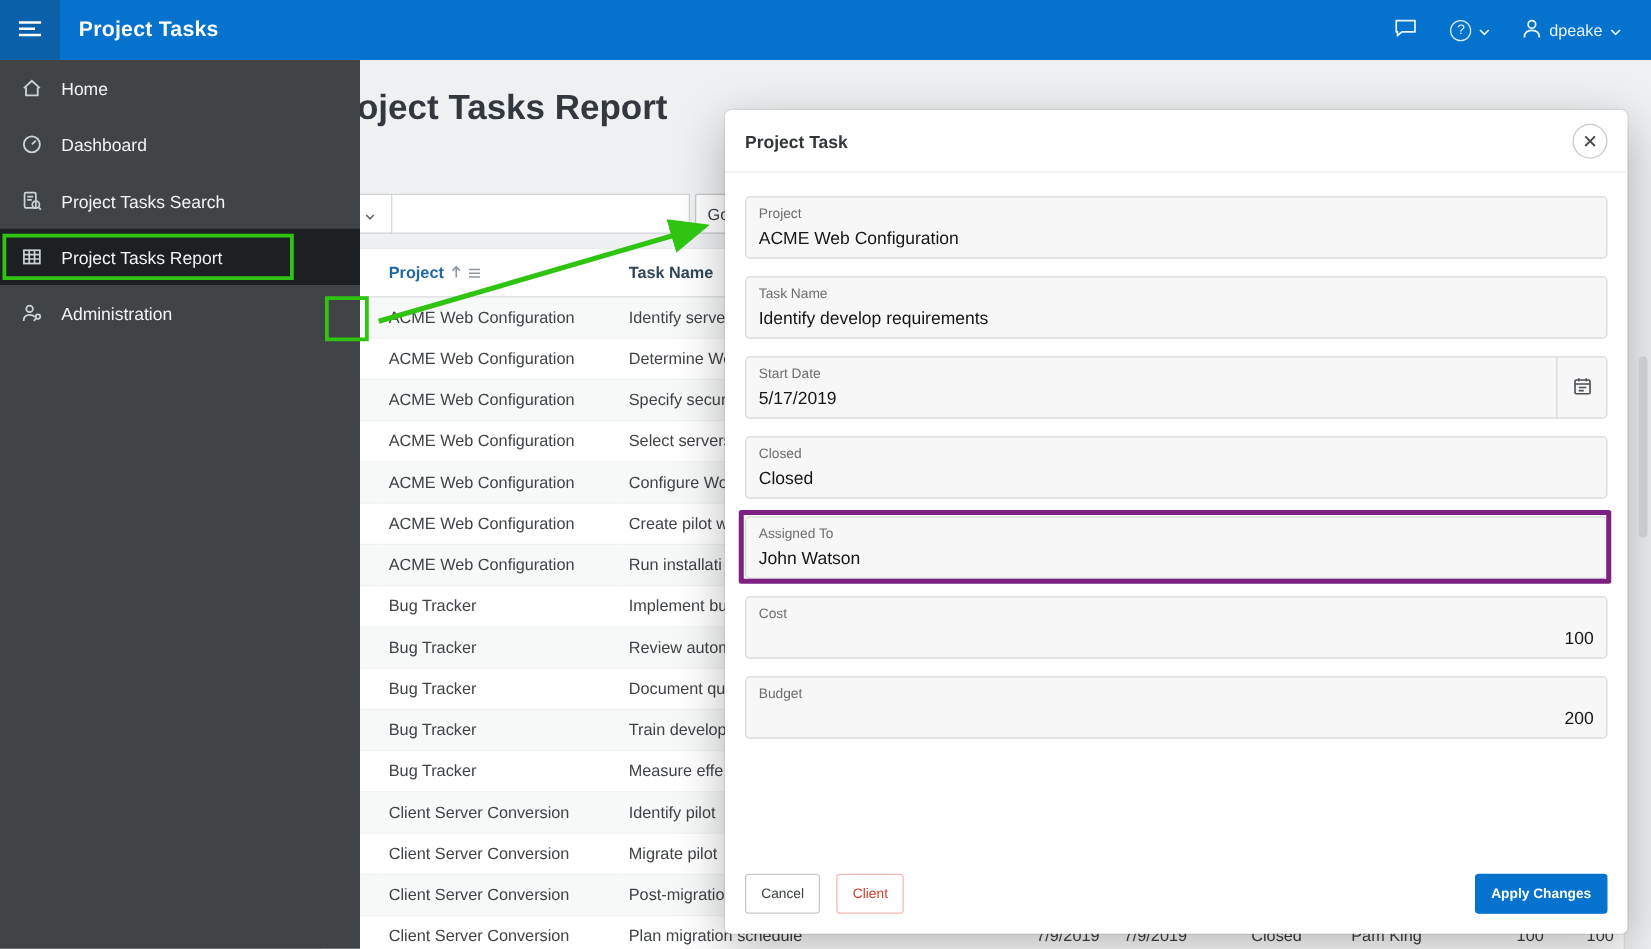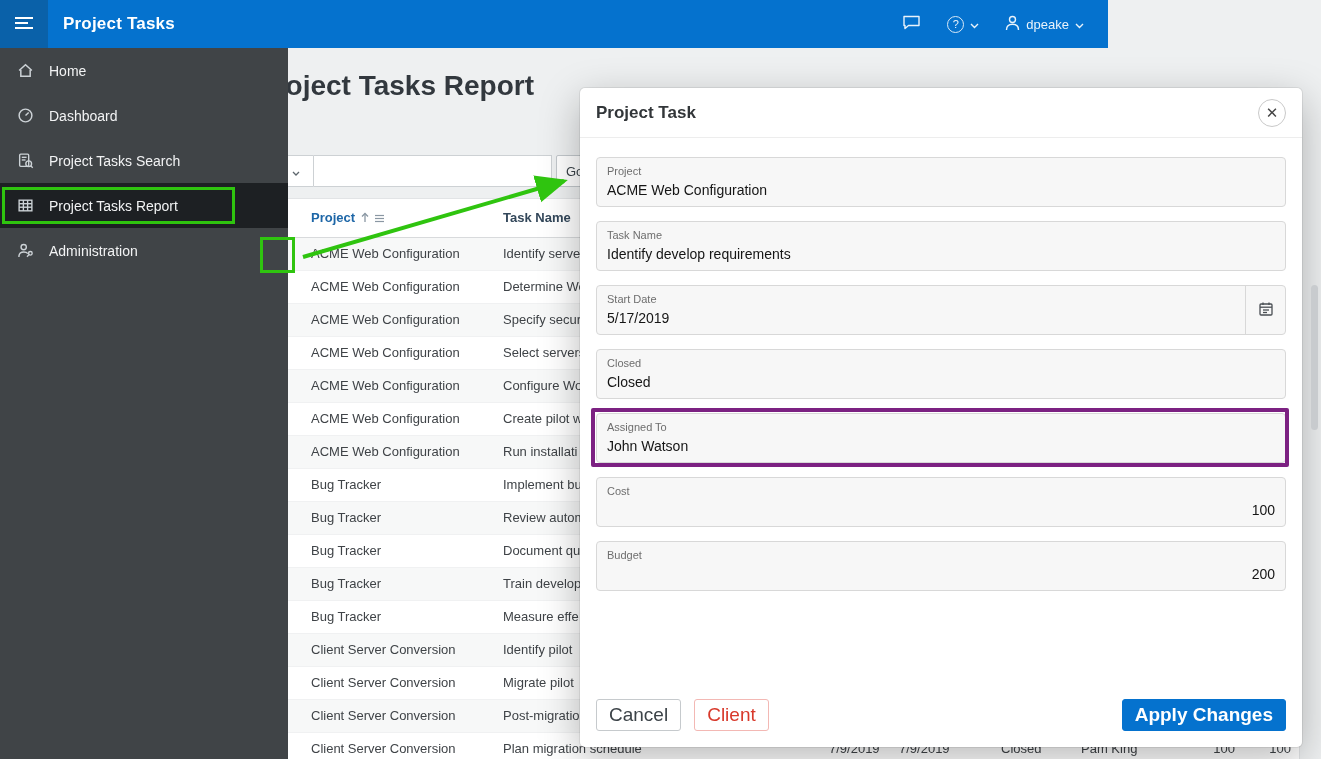--- a/index.html
+++ b/index.html
@@ -6,21 +6,21 @@
     --brand-blue:#0572ce;
     --ann-green:#2fc40f;
     --ann-purple:#7c2182;
     --delete-red:#d8392b;
   }
   *{box-sizing:border-box;margin:0;padding:0;}
   html,body{width:1321px;height:759px;overflow:hidden;background:#eef0f1;
     font-family:"Liberation Sans","DejaVu Sans",sans-serif;}
 
   
-  .topbar{position:absolute;left:0;top:0;width:1108px;height:48px;background:var(--brand-blue);
+  .topbar{position:absolute;left:0;top:0;width:1321px;height:48px;background:var(--brand-blue);
     display:flex;align-items:center;color:#fff;z-index:10;}
   .menu-btn{width:48px;height:48px;background:#0a61a9;display:flex;align-items:center;justify-content:center;cursor:pointer;border:none;}
   .topbar-title{margin-left:15px;font-size:17px;font-weight:bold;letter-spacing:.2px;}
   .topbar-right{margin-left:auto;display:flex;align-items:center;gap:26px;margin-right:24px;font-size:13px;color:#eaf3fb;}
   .tb-item{display:flex;align-items:center;gap:6px;cursor:pointer;background:none;border:none;color:#eaf3fb;font-size:13px;}
   .help-circle{width:17px;height:17px;border:1.5px solid #d9e9f7;border-radius:50%;display:flex;align-items:center;justify-content:center;font-size:11px;}
 
   
   .sidebar{position:absolute;left:0;top:48px;width:288px;bottom:0;background:#404447;z-index:5;}
   .side-item{height:45px;display:flex;align-items:center;gap:14px;padding:0 17px;color:#f2f3f4;font-size:14px;cursor:pointer;}
@@ -52,33 +52,33 @@
   td.num{text-align:right;}
   td.col-edit{text-align:center;padding:0;}
   .edit-btn{background:none;border:none;cursor:pointer;color:#4a6785;display:inline-flex;vertical-align:middle;}
   .col-edit{width:44px;} .col-project{width:192px;} .col-task{width:326px;} .col-start{width:70px;}
   .col-end{width:102px;} .col-status{width:80px;} .col-assigned{width:118px;} .col-cost{width:56px;} .col-budget{width:56px;}
 
   
   .modal{position:absolute;left:580px;top:88px;width:722px;height:659px;background:#fff;border-radius:5px;
     box-shadow:0 12px 40px rgba(0,0,0,.28),0 0 0 1px rgba(0,0,0,.07);z-index:40;}
   .modal-header{height:50px;display:flex;align-items:center;padding:0 16px;border-bottom:1px solid #ededed;}
-  .modal-title{font-size:17px;font-weight:bold;color:#323639;}
+  .modal-title{font-size:14px;font-weight:bold;color:#323639;}
   .modal-close{margin-left:auto;width:28px;height:28px;border-radius:50%;border:1px solid #c9c9c9;background:#fff;
     display:flex;align-items:center;justify-content:center;font-size:15px;color:#444;cursor:pointer;}
   .modal-body{position:absolute;left:16px;right:16px;top:50px;padding-top:19px;}
   .field{position:relative;height:50px;background:#f7f7f7;border:1px solid #d8d8d8;border-radius:4px;margin-bottom:14px;}
   .field-label{position:absolute;left:10px;top:7px;font-size:11px;color:#6e6e6e;}
   .field-value{position:absolute;left:10px;right:10px;top:24px;font-size:14px;color:#151515;white-space:nowrap;overflow:hidden;}
   .field-value.num{text-align:right;}
   .field.date .field-value{right:50px;}
   .date-btn{position:absolute;right:0;top:0;width:40px;height:100%;border:none;border-left:1px solid #d8d8d8;
     background:transparent;display:flex;align-items:center;justify-content:center;color:#4a4f54;cursor:pointer;}
   .modal-footer{position:absolute;left:16px;right:16px;bottom:16px;height:32px;display:flex;gap:13px;align-items:center;}
-  .btn{height:32px;padding:0 12px;border-radius:3px;font-size:19px;cursor:pointer;font-family:inherit;}
+  .btn{height:32px;padding:0 12px;border-radius:3px;font-size:11px;cursor:pointer;font-family:inherit;}
   .btn-cancel{background:#fff;border:1px solid #c6cacd;color:#3c4348;}
   .btn-delete{background:#fff;border:1px solid #f3b8b4;color:var(--delete-red);}
   .btn-apply{margin-left:auto;background:var(--brand-blue);border:1px solid var(--brand-blue);color:#fff;font-weight:bold;}
 
   
   .ann{position:absolute;z-index:60;pointer-events:none;}
   .ann-box-green{border:3px solid var(--ann-green);}
   #ann-sidebar{left:2px;top:187px;width:233px;height:37px;}
   #ann-edit{left:260px;top:237px;width:35px;height:36px;}
   #ann-status{left:591px;top:408px;width:698px;height:59px;border:4px solid var(--ann-purple);border-radius:2px;}

